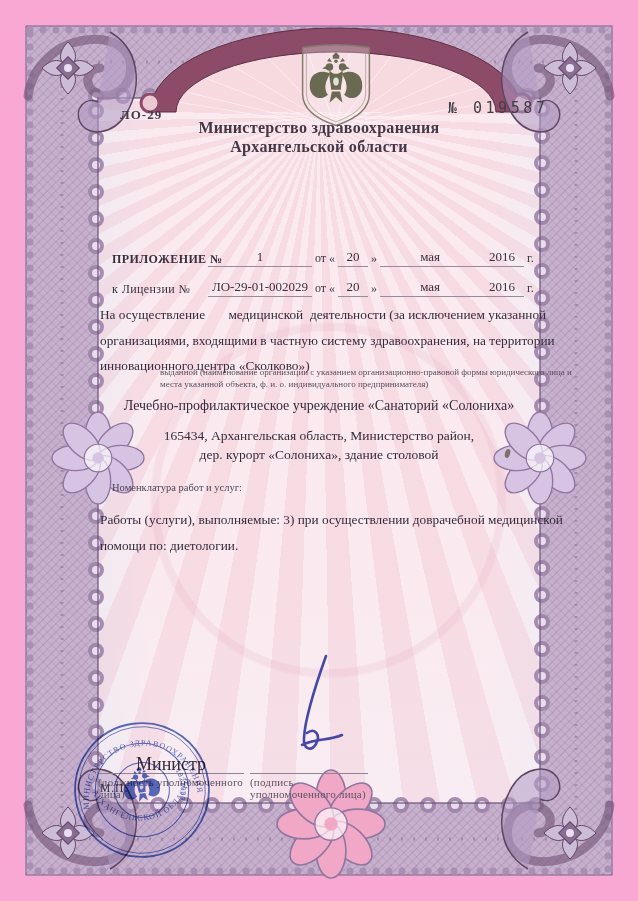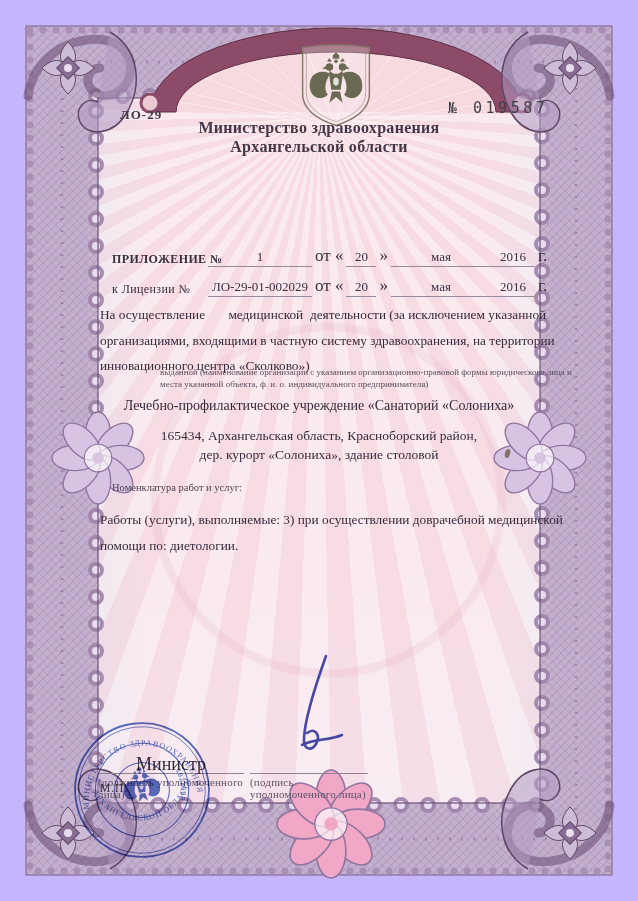--- a/index.html
+++ b/index.html
@@ -1,16 +1,16 @@
 <!DOCTYPE html>
 <html><head>
 <meta charset="utf-8">
 <style>
   html,body{margin:0;padding:0;background:#e9e6db;}
-  .page{position:relative;width:638px;height:901px;background:#c4b5fd;overflow:hidden;
+  .page{position:relative;width:638px;height:901px;background:#f9a8d4;overflow:hidden;
         font-family:"Liberation Serif","DejaVu Serif",serif;color:#372e3c;}
   .abs{position:absolute;}
   
   .inner{position:absolute;left:88px;right:88px;top:88px;bottom:90px;z-index:1;
     background:
       radial-gradient(circle at 52% 57%, transparent 168px, rgba(224,162,186,.18) 170px, rgba(224,162,186,.18) 176px, transparent 179px),
       repeating-conic-gradient(from 200deg at 50% 4%, rgba(247,211,221,.55) 0deg 3deg, rgba(252,238,242,.55) 3deg 6deg),
       linear-gradient(90deg,#e2e6f2 0%, rgba(226,230,242,0) 14%, rgba(233,236,246,0) 86%, #e7eaf5 100%),
       linear-gradient(180deg, rgba(248,228,234,0) 70%, #f2ecf4 100%),
       #f8e6ec;}
@@ -23,21 +23,21 @@
   
   .series{left:120px;top:107px;font-size:13px;font-weight:bold;letter-spacing:1px;color:#453a49;}
   .docnum{left:448px;top:99px;font-size:15px;font-family:"DejaVu Sans Mono",monospace;
           letter-spacing:3.5px;color:#414049;}
   .title{left:98px;right:98px;top:118px;text-align:center;font-size:16px;font-weight:bold;
          line-height:19px;color:#443847;letter-spacing:.3px;}
   .formrow{left:112px;display:flex;align-items:flex-end;font-size:13px;color:#39303f;}
   .formrow .lbl{width:96px;font-weight:bold;font-size:12px;letter-spacing:.4px;white-space:nowrap;}
   .fld{border-bottom:1px solid #948b9c;text-align:center;padding:0 2px 1px;white-space:nowrap;}
   .fld.num{width:100px;} .fld.day{width:26px;} .fld.mon{width:96px;} .fld.yr{width:40px;margin-top:28px;}
-  .lit{padding:0 3px 1px;font-size:17px;}
+  .lit{padding:0 3px 1px;font-size:12px;}
   .body-line{white-space:pre;font-size:13.3px;line-height:19.5px;color:#352b3b;margin-top:6px;}
   .paragraph{left:100px;top:299px;}
   .footnote{left:112px;top:367px;font-size:9px;line-height:11.5px;color:#594e5d;margin-left:48px;}
   .orgname{left:88px;right:88px;top:398px;text-align:center;font-size:14px;color:#352b3b;}
   .addr{left:88px;right:88px;text-align:center;font-size:13.5px;color:#352b3b;}
   .nomh{left:112px;top:482px;font-size:10.5px;color:#4e4453;}
   .works{left:100px;top:504px;}
   .sigcell{top:726px;}
   .sigcell .nm{height:19px;font-size:18px;text-align:center;color:#352b3b;margin-top:28px;}
   .sigcell .rule{border-top:1px solid #8f8496;height:0;}
@@ -189,21 +189,21 @@
       <div class="body-line">организациями, входящими в частную систему здравоохранения, на территории</div>
       <div class="body-line">инновационного центра «Сколково»)</div>
     </div>
 
     <div class="abs footnote">
       <div>выданной (наименование организации с указанием организационно-правовой формы юридического лица и</div>
       <div>места указанной объекта, ф. и. о. индивидуального предпринимателя)</div>
     </div>
 
     <div class="abs orgname">Лечебно-профилактическое учреждение «Санаторий «Солониха»</div>
-    <div class="abs addr" style="top:428px;">165434, Архангельская область, Красноборский район,</div>
+    <div class="abs addr" style="top:428px;">165434, Архангельская область, Министерство район,</div>
     <div class="abs addr" style="top:447px;">дер. курорт «Солониха», здание столовой</div>
 
     <div class="abs nomh">Номенклатура работ и услуг:</div>
     <div class="abs works">
       <div class="body-line">Работы (услуги), выполняемые: 3) при осуществлении доврачебной медицинской</div>
       <div class="body-line">помощи по: диетологии.</div>
     </div>
 
     <div class="abs speck"></div>
 

